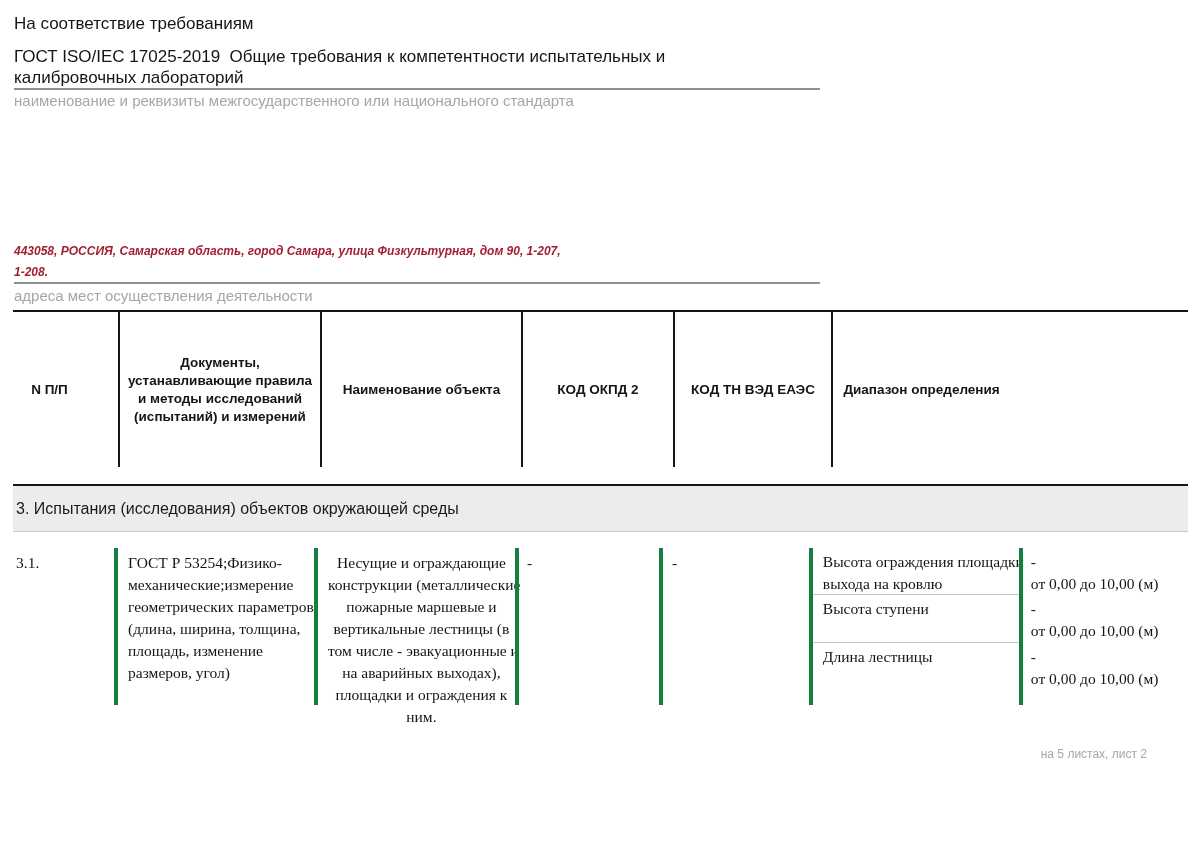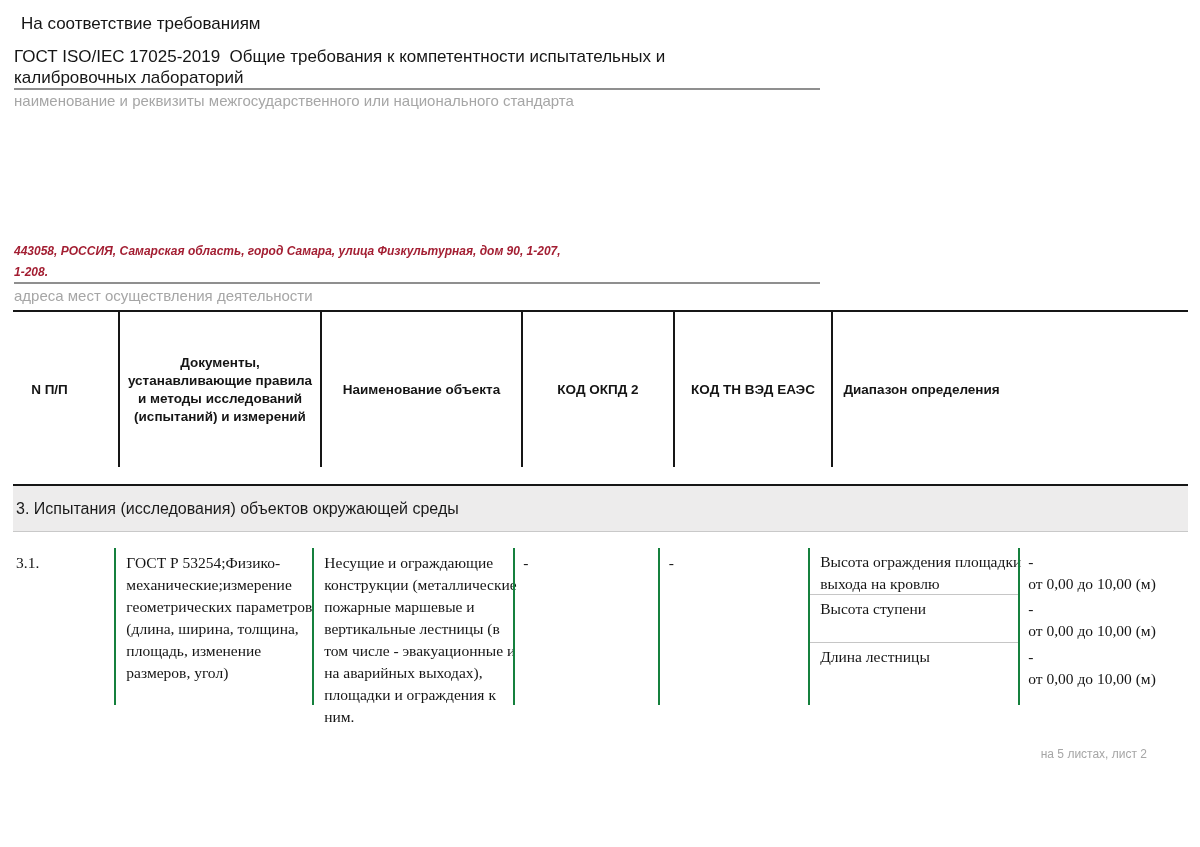--- a/index.html
+++ b/index.html
@@ -46,41 +46,41 @@
     padding-left:3px;
     font-size:16px;color:#1a1a1a;
   }
 
   .body-row{
     display:flex;box-sizing:border-box;
     font-family:"Liberation Serif", serif;
     font-size:15.5px;line-height:22px;color:#151515;
   }
   .body-cell{box-sizing:border-box;padding-top:4px;}
-  .body-cell + .body-cell{border-left:2px solid #15803d;}
+  .body-cell + .body-cell{border-left:4px solid #15803d;}
   .sub{box-sizing:border-box;padding:3px 0 0 10px;}
   .sub-sep{border-bottom:1px solid #c6c6c6;}
 
   .footer{font-size:12px;color:#a6a6a6;}
 
   
   .c1{width:73px;}
   .c2{width:202px;margin-left:32px;}
   .c3{width:201px;}
   .c4{width:152px;}
   .c5{width:158px;}
   .c6{width:210px;padding:0;}
   .c7{width:179px;padding:0;}
 </style>
 </head>
 <body>
 
 <div id="page">
 
-  <div class="abs h-plain" style="left:21px;top:13px;">На соответствие требованиям</div>
+  <div class="abs h-plain" style="left:14px;top:13px;">На соответствие требованиям</div>
 
   <div class="abs h-title pre" style="left:14px;top:46px;width:810px;">ГОСТ ISO/IEC 17025-2019&nbsp; Общие требования к компетентности испытательных и
 калибровочных лабораторий</div>
 
   <div class="abs rule" style="left:14px;top:88px;width:806px;"></div>
 
   <div class="abs caption" style="left:14px;top:92px;">наименование и реквизиты межгосударственного или национального стандарта</div>
 
   <div class="abs address pre" style="left:14px;top:241px;width:812px;color:#a31e32;">443058, РОССИЯ, Самарская область, город Самара, улица Физкультурная, дом 90, 1-207,
 1-208.</div>
@@ -108,21 +108,21 @@
   </div>
 
   <div class="abs body-row" style="left:13px;top:548px;width:1175px;height:157px;">
     <div class="body-cell c1" style="padding-left:3px;">3.1.</div>
     <div class="body-cell c2 pre" style="padding-left:10px;">ГОСТ Р 53254;Физико-
 механические;измерение
 геометрических параметров
 (длина, ширина, толщина,
 площадь, изменение
 размеров, угол)</div>
-    <div class="body-cell c3 pre" style="padding-left:10px;">Несущие и ограждающие
+    <div class="body-cell c3 pre" style="padding-left:10px;text-align:center;">Несущие и ограждающие
 конструкции (металлические
 пожарные маршевые и
 вертикальные лестницы (в
 том числе - эвакуационные и
 на аварийных выходах),
 площадки и ограждения к
 ним.</div>
     <div class="body-cell c4" style="padding-left:8px;">-</div>
     <div class="body-cell c5" style="padding-left:9px;">-</div>
 

